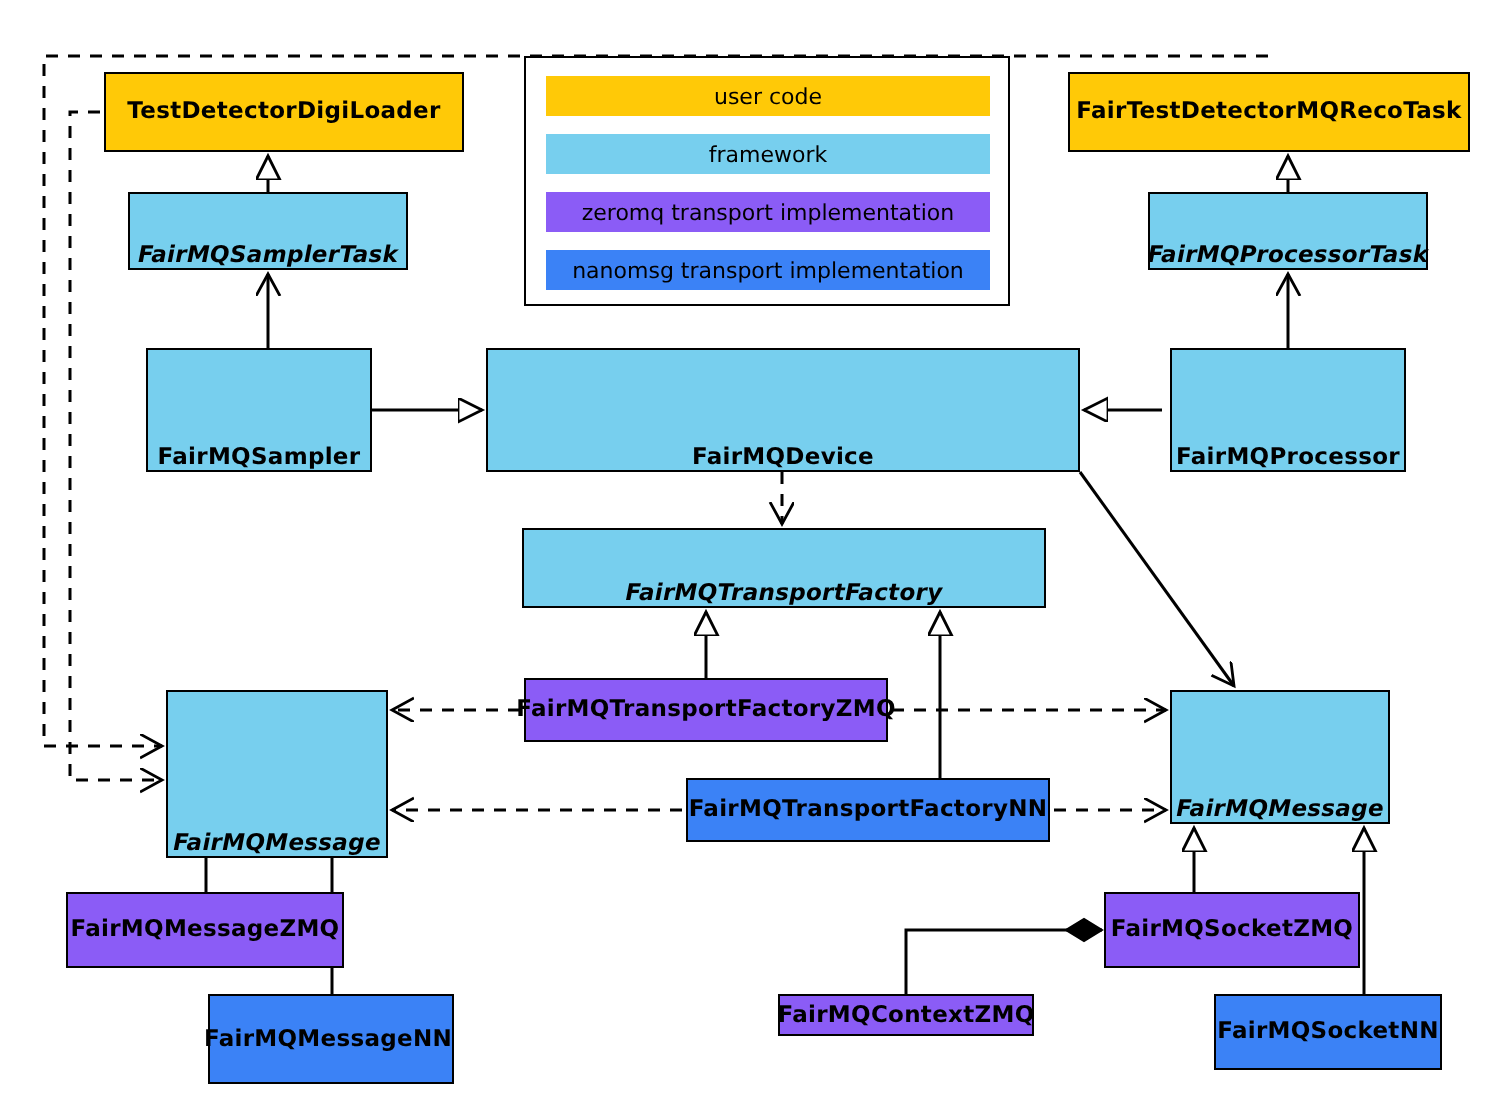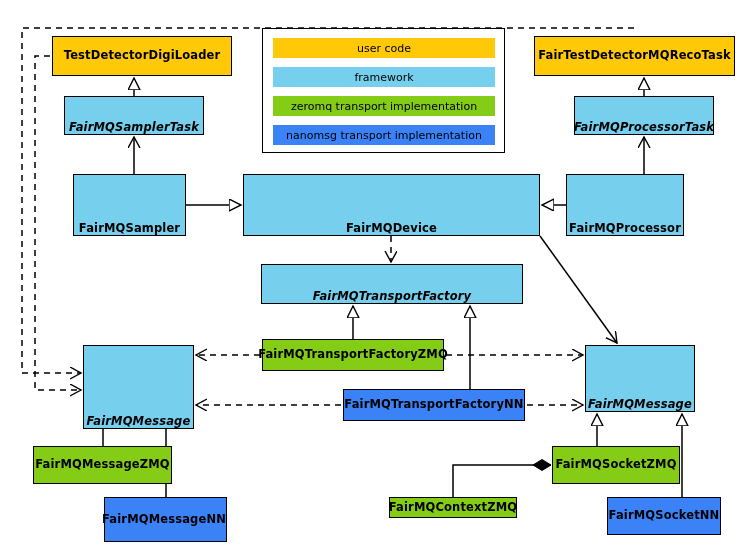--- a/index.html
+++ b/index.html
@@ -39,21 +39,21 @@
     font-weight: bold;
     color: #000000;
     line-height: 1.15;
     letter-spacing: 0.15px;
   }
   .node.abstract {
     font-style: italic;
   }
   .c-user     { background: #FFC907; }
   .c-frame    { background: #77CFEE; align-items: flex-end; }
-  .c-zmq      { background: #84cc16; }
+  .c-zmq      { background: #8b5cf6; }
   .c-nn       { background: #3b82f6; }
 
   
   #legend {
     position: absolute;
     left: 262px;
     top: 28px;
     width: 243px;
     height: 125px;
     box-sizing: border-box;
@@ -197,21 +197,21 @@
   </div>
 
   <div class="node c-frame" style="left:73px; top:174px; width:113px; height:62px;">
     <span>FairMQSampler</span>
   </div>
 
   <div class="node c-frame" style="left:243px; top:174px; width:297px; height:62px;">
     <span>FairMQDevice</span>
   </div>
 
-  <div class="node c-frame" style="left:566px; top:174px; width:118px; height:62px;">
+  <div class="node c-frame" style="left:585px; top:174px; width:118px; height:62px;">
     <span>FairMQProcessor</span>
   </div>
 
   <div class="node c-frame abstract" style="left:261px; top:264px; width:262px; height:40px;">
     <span>FairMQTransportFactory</span>
   </div>
 
   <div class="node c-zmq" style="left:262px; top:339px; width:182px; height:32px;">
     <span>FairMQTransportFactoryZMQ</span>
   </div>

